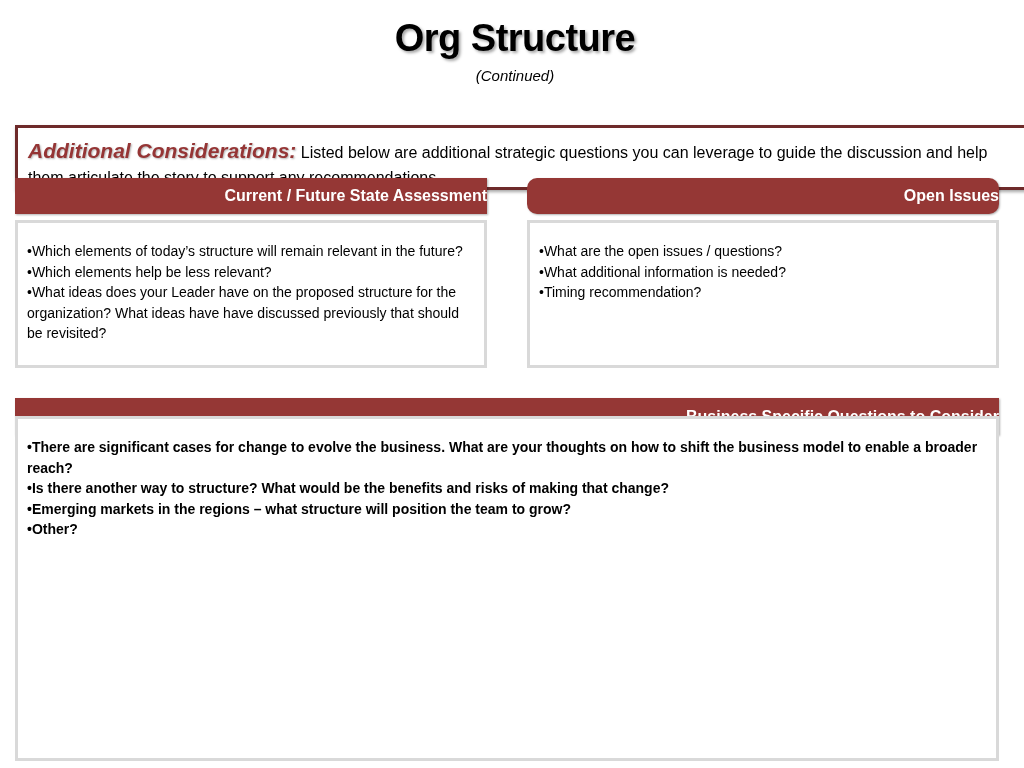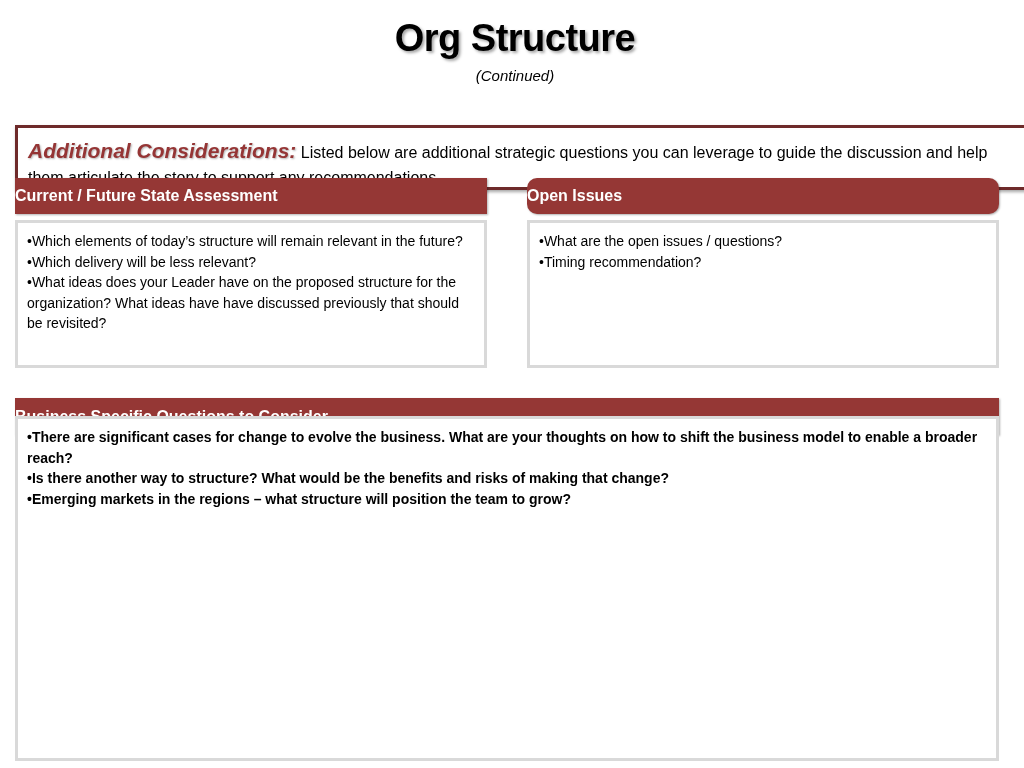--- a/index.html
+++ b/index.html
@@ -62,30 +62,30 @@
       font-style: italic;
       font-size: 21px;
       text-shadow: 1px 1px 2px rgba(0,0,0,0.3);
     }
     .section-header {
       position: absolute;
       background: #953735;
       color: #fff;
       font-weight: bold;
       font-size: 16px;
-      text-align: left;
+      text-align: right;
       box-shadow: 1px 1px 2px rgba(0,0,0,0.3);
       box-sizing: border-box;
     }
     .section-body {
       position: absolute;
       border: 3px solid #d9d9d9;
       background: #fff;
       box-sizing: border-box;
-      padding: 8px 9px;
+      padding: 18px 9px;
       font-size: 14px;
       line-height: 20.5px;
     }
     .section-body ul {
       list-style: none;
       margin: 0;
       padding: 0;
     }
     .section-body li::before {
       content: "\2022";
@@ -104,33 +104,35 @@
 <div class="subtitle">(Continued)</div>
 
 <div class="considerations">
   <p><span class="lead">Additional Considerations:</span><span> Listed below are additional strategic questions you can leverage to guide the discussion and help them articulate the story to support any recommendations.</span></p>
 </div>
 
 <div class="section-header" id="hdr-current">Current / Future State Assessment</div>
 <div class="section-body" id="body-current">
   <ul>
     <li>Which elements of today’s structure will remain relevant in the future?</li>
-    <li>Which delivery will be less relevant?</li>
+    <li>Which elements help be less relevant?</li>
     <li>What ideas does your Leader have on the proposed structure for the organization? What ideas have have discussed previously that should be revisited?</li>
   </ul>
 </div>
 
 <div class="section-header" id="hdr-open">Open Issues</div>
 <div class="section-body" id="body-open">
   <ul>
     <li>What are the open issues / questions?</li>
+    <li>What additional information is needed?</li>
     <li>Timing recommendation?</li>
   </ul>
 </div>
 
 <div class="section-header" id="hdr-business">Business Specific Questions to Consider</div>
 <div class="section-body" id="body-business">
   <ul>
     <li>There are significant cases for change to evolve the  business. What are your thoughts on how to shift the  business model to enable a broader reach?</li>
     <li>Is there another way to structure? What would be the benefits and risks of making that change?</li>
     <li>Emerging markets in the regions – what structure will position the team to grow?</li>
+    <li>Other?</li>
   </ul>
 </div>
 
 </body></html>

